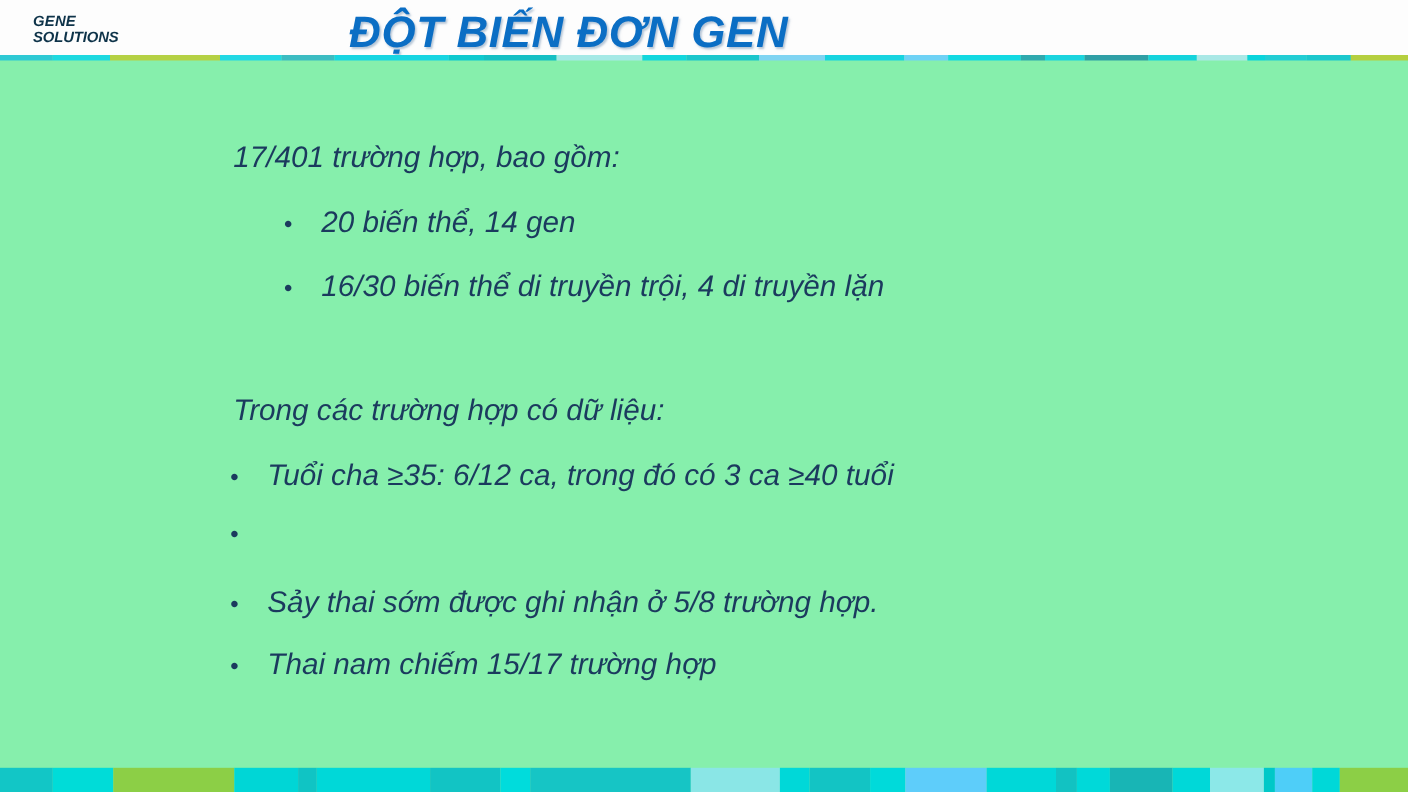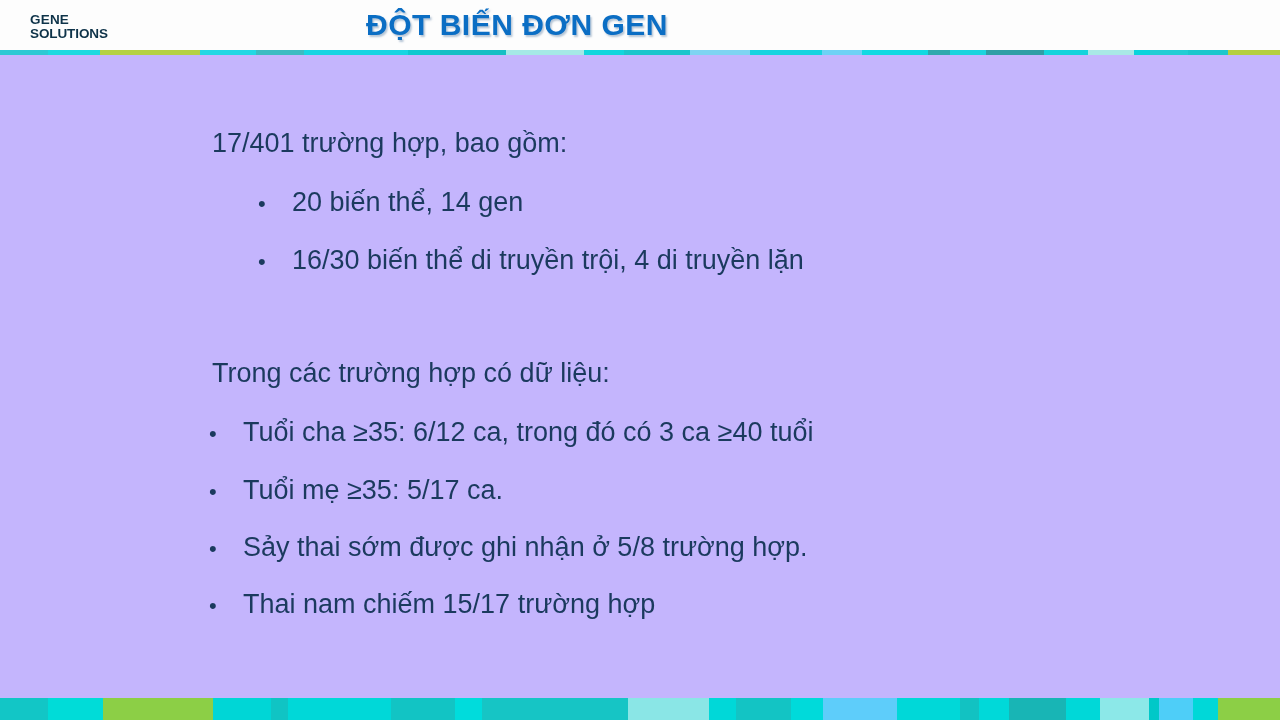--- a/index.html
+++ b/index.html
@@ -12,21 +12,22 @@
     height: 720px;
     overflow: hidden;
     font-family: "Liberation Sans", sans-serif;
     position: relative;
   }
 
   
   .slide {
     position: absolute;
     inset: 0;
-    background: #c4b5fd;
+    background: #86efac;
+    font-style: italic;
   }
 
   
   .header {
     position: absolute;
     top: 0; left: 0;
     width: 1280px;
     height: 50px;
     background: #fdfdfd;
   }
@@ -48,21 +49,21 @@
   .logo-line.l2 { letter-spacing: -0.1px; }
 
   .slide-title {
     position: absolute;
     left: 0;
     top: 8px;
     width: 1034px;
     text-align: center;
     font-family: "Liberation Sans", sans-serif;
     font-weight: bold;
-    font-size: 30px;
+    font-size: 40px;
     color: #0b6ec4;
     letter-spacing: 0.5px;
     text-shadow: 1.5px 1.5px 2px rgba(120,150,180,0.55);
   }
 
   
   .topbar {
     position: absolute;
     left: 0;
     top: 50px;
@@ -184,21 +185,20 @@
 
     <div class="para" id="p-second">Trong các trường hợp có dữ liệu:</div>
 
     <div class="bullet-row" id="b-main-0">
       <span class="dot">•</span>
       <span class="btxt">Tuổi cha ≥35: 6/12 ca, trong đó có 3 ca ≥40 tuổi</span>
     </div>
 
     <div class="bullet-row" id="b-main-1">
       <span class="dot">•</span>
-      <span class="btxt">Tuổi mẹ ≥35: 5/17 ca.</span>
     </div>
 
     <div class="bullet-row" id="b-main-2">
       <span class="dot">•</span>
       <span class="btxt">Sảy thai sớm được ghi nhận ở 5/8 trường hợp.</span>
     </div>
 
     <div class="bullet-row" id="b-main-3">
       <span class="dot">•</span>
       <span class="btxt">Thai nam chiếm 15/17 trường hợp</span>

